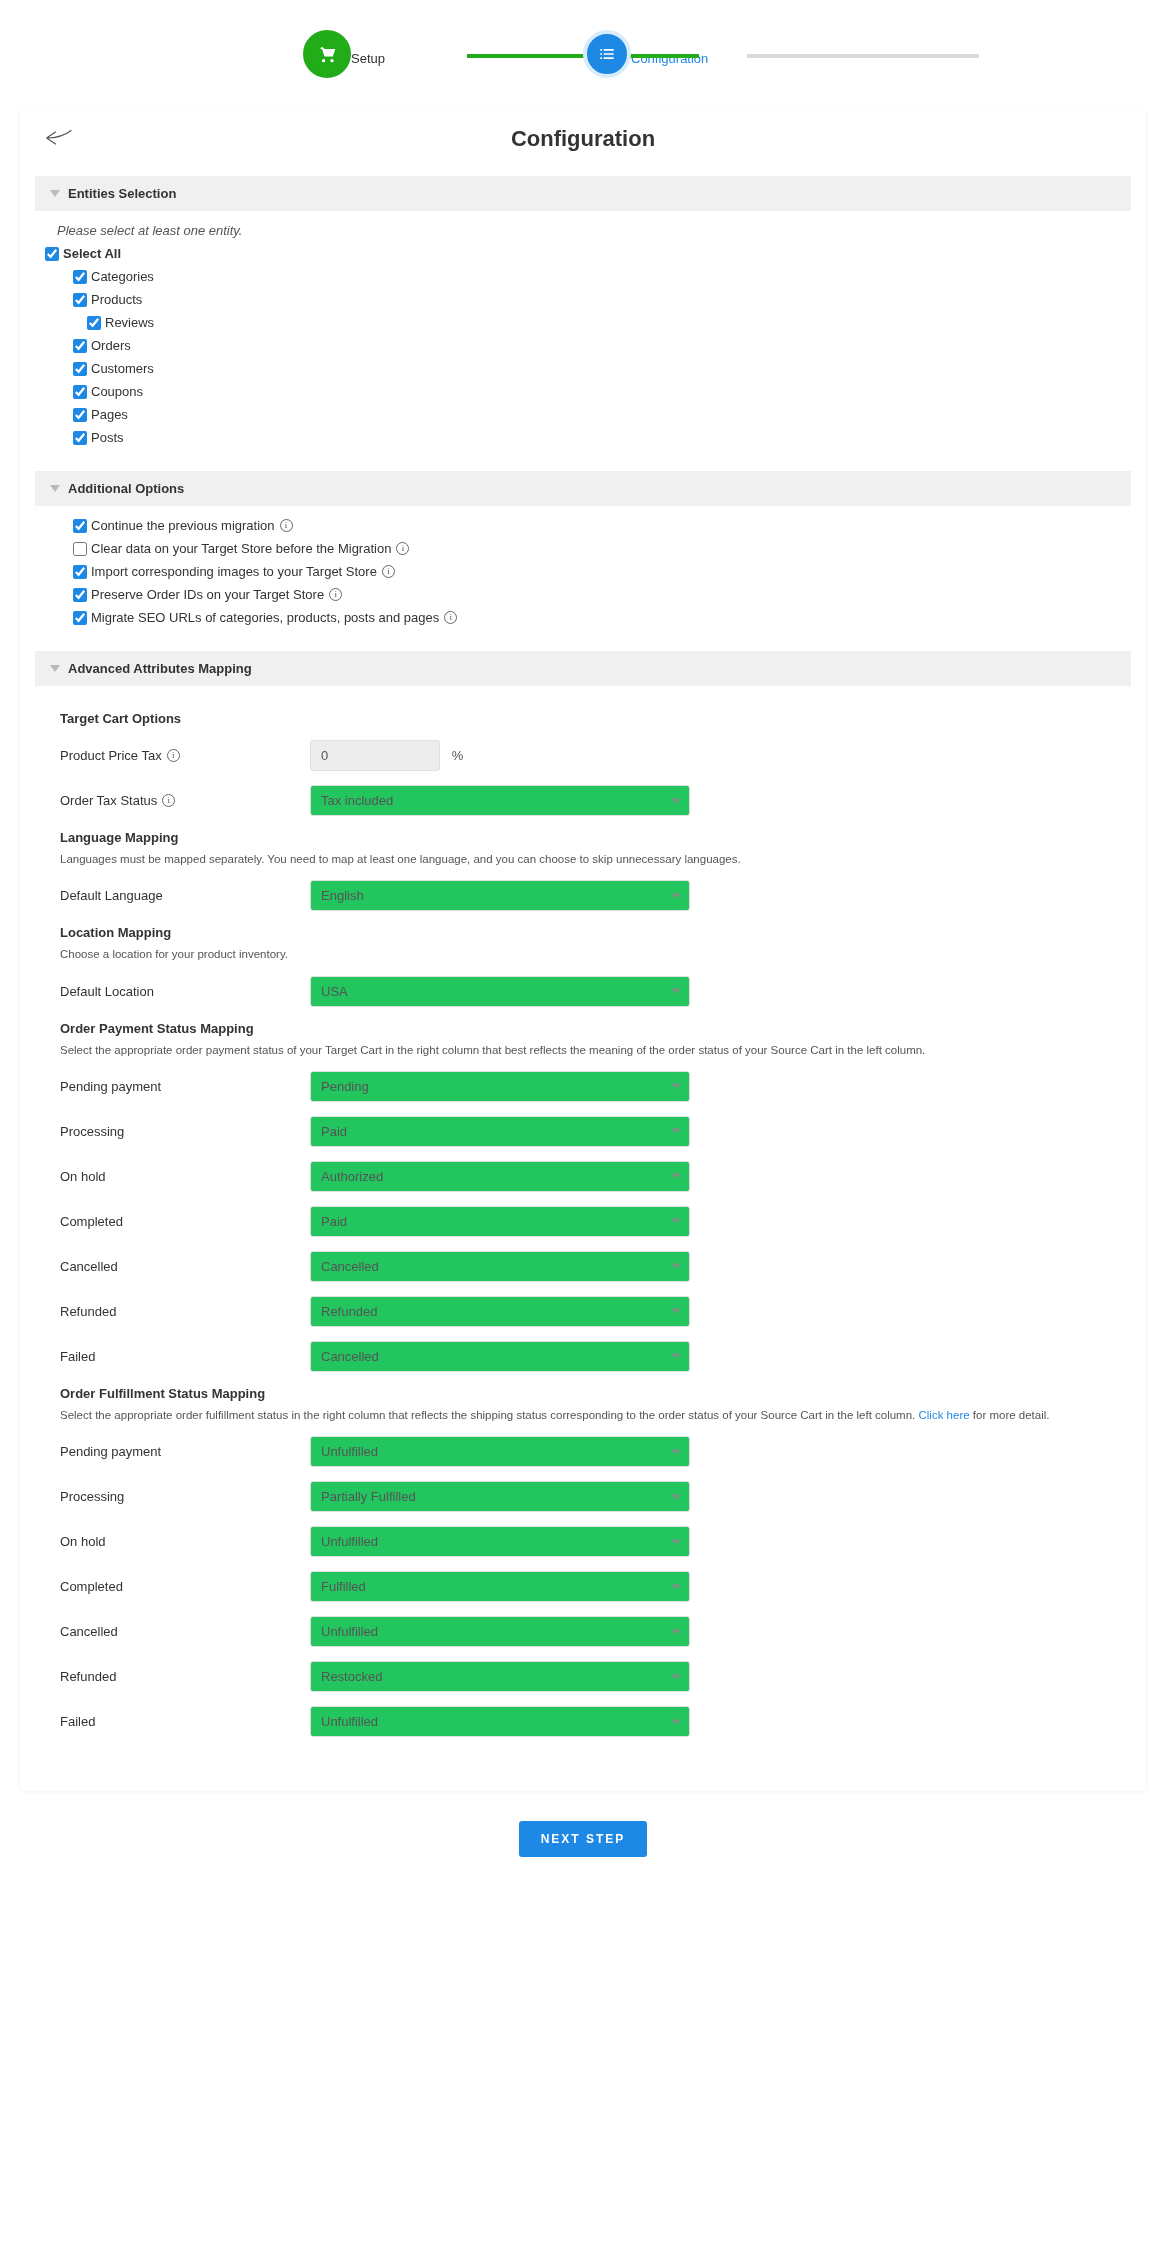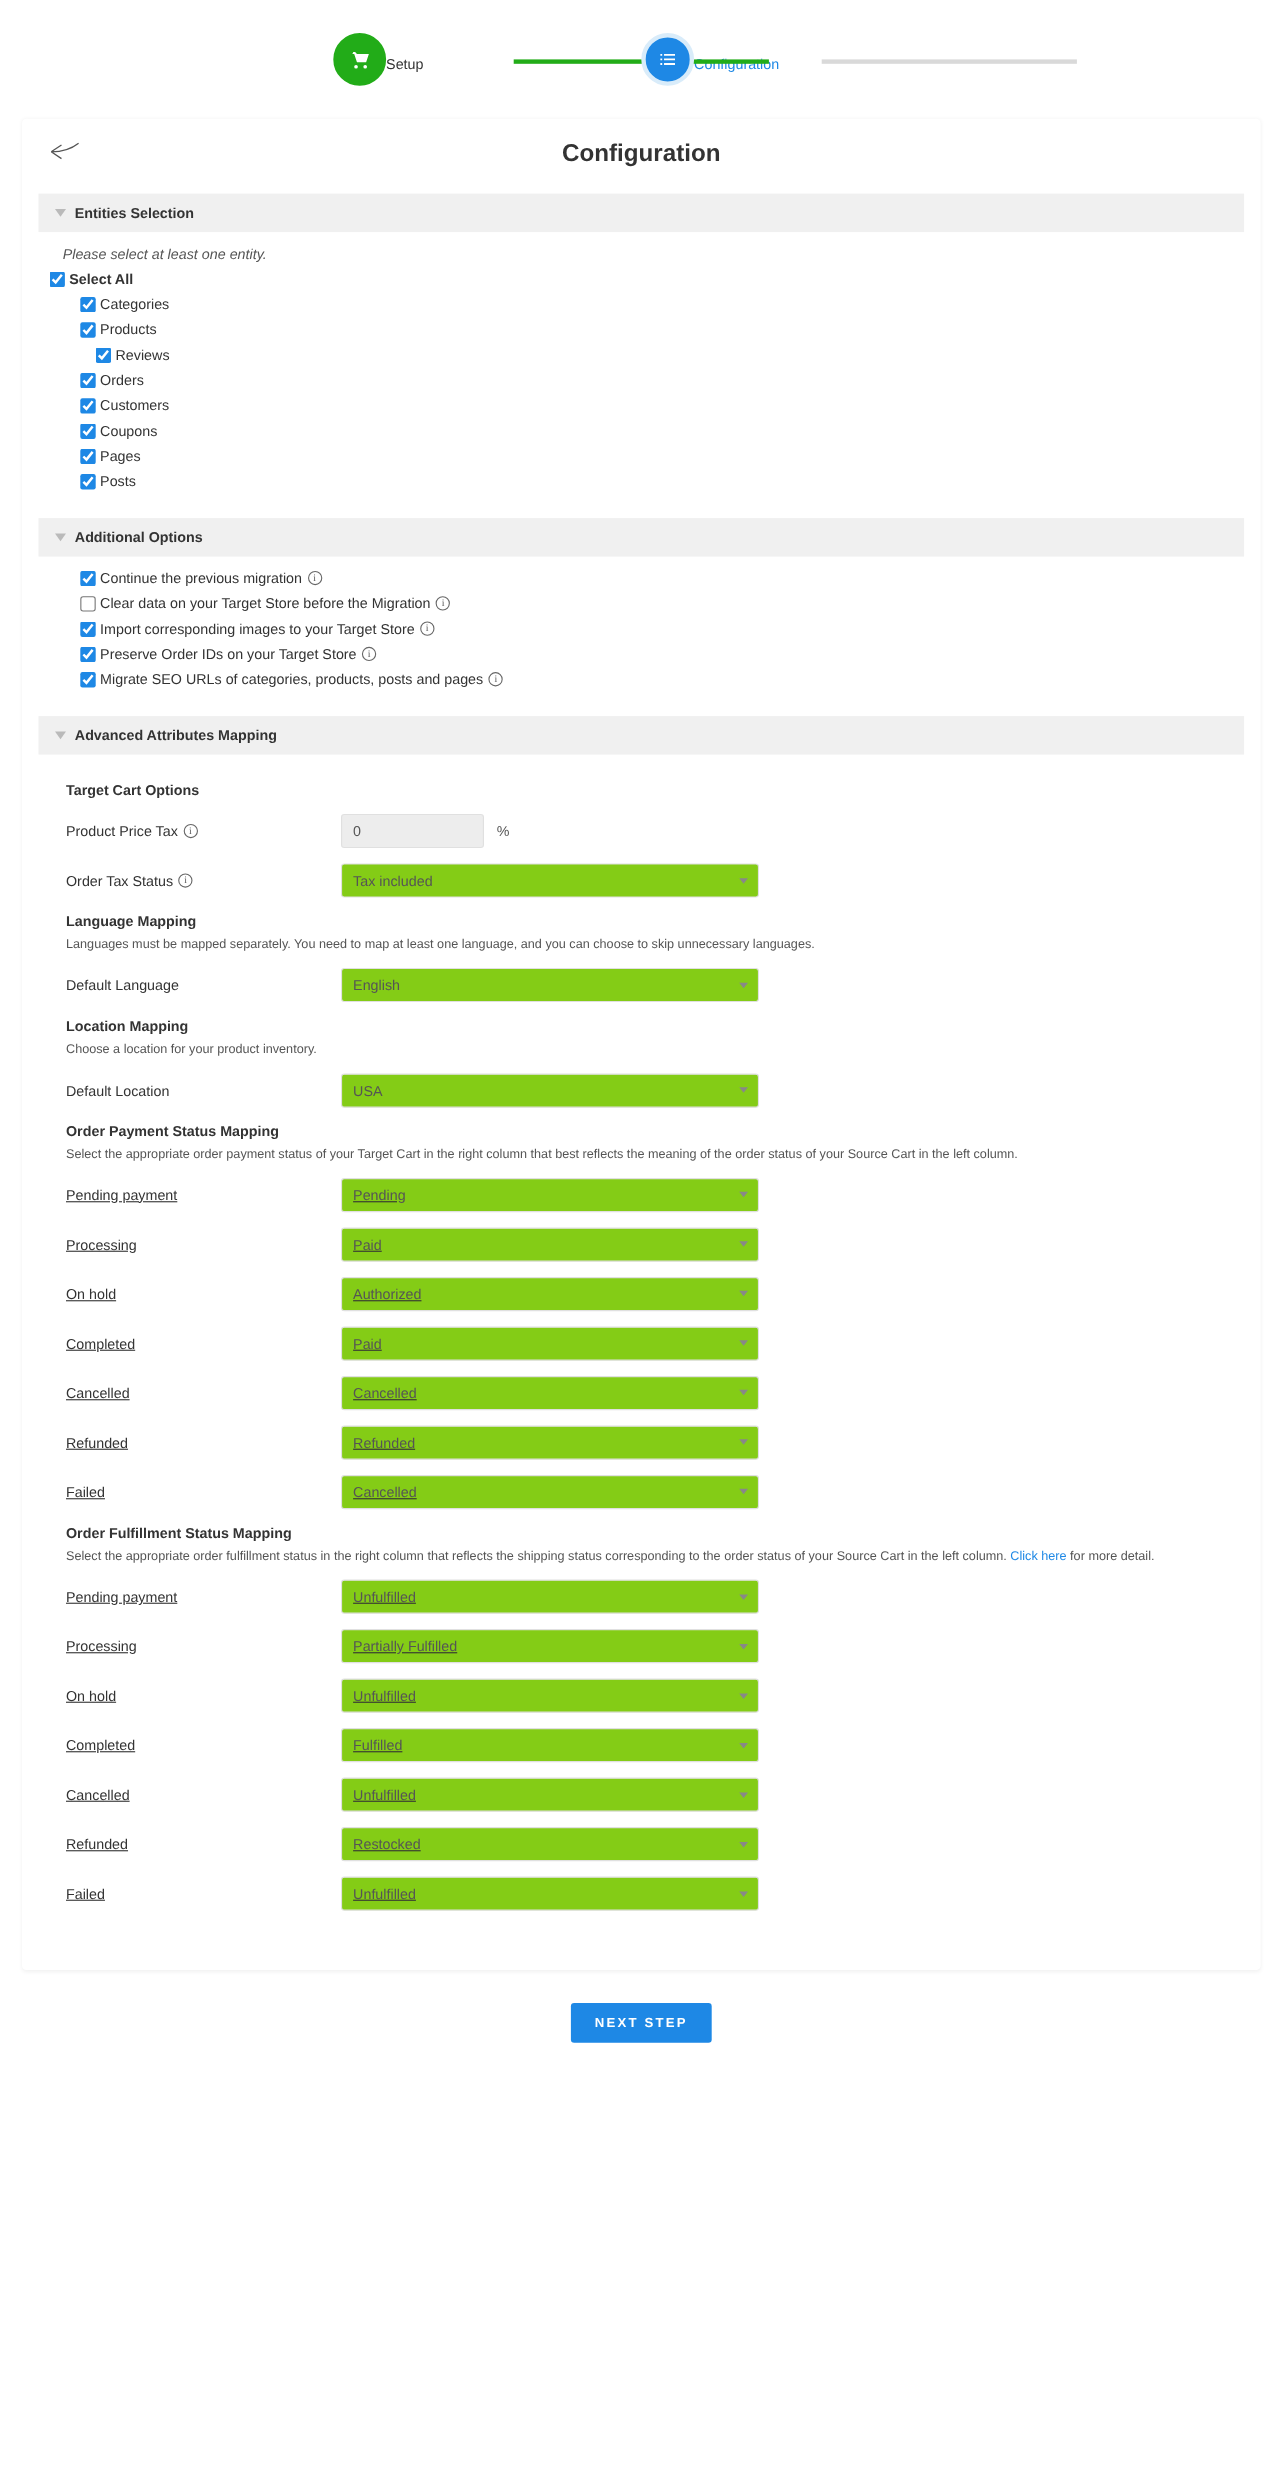--- a/index.html
+++ b/index.html
@@ -45,24 +45,24 @@
   
   .mapping-body { padding: 15px 40px 10px; }
   .sub-title { font-weight: bold; font-size: 13px; margin: 10px 0 6px; }
   .sub-desc { font-size: 11.5px; color: #555; margin-bottom: 12px; line-height: 1.5; }
   .sub-desc a { color: #1e88e5; text-decoration: none; }
   .field-row { display: flex; align-items: center; margin-bottom: 14px; }
   .field-label { width: 250px; font-size: 13px; color: #333; display: flex; align-items: center; }
   .field-control { width: 380px; }
   .field-control input[type="text"] { width: 130px; padding: 7px 10px; background: #ededed; border: 1px solid #e0e0e0; border-radius: 3px; font-size: 13px; color: #555; }
   .field-control .pct { margin-left: 8px; font-size: 13px; color: #555; }
-  .sel { width: 100%; padding: 7px 24px 7px 10px; background: #84cc16; border: 1px solid #e0e0e0; border-radius: 3px; font-size: 13px; color: #555; appearance: none; position: relative; cursor: pointer; }
+  .sel { width: 100%; padding: 7px 24px 7px 10px; background: #22c55e; border: 1px solid #e0e0e0; border-radius: 3px; font-size: 13px; color: #555; appearance: none; position: relative; cursor: pointer; }
   .sel-wrap { position: relative; width: 380px; }
   .sel-wrap::after { content: ''; position: absolute; right: 10px; top: 50%; transform: translateY(-50%); width: 0; height: 0; border-left: 4px solid transparent; border-right: 4px solid transparent; border-top: 5px solid #888; pointer-events: none; }
-  .status-row { display: flex; align-items: center; margin-bottom: 14px; text-decoration: underline; }
+  .status-row { display: flex; align-items: center; margin-bottom: 14px; }
   .status-label { width: 250px; font-size: 13px; color: #333; }
   .status-sel { width: 380px; }
   
   
   .btn-row { text-align: center; margin-top: 30px; }
   .next-btn { background: #1e88e5; color: #fff; border: none; padding: 11px 22px; font-size: 12px; font-weight: bold; letter-spacing: 2px; border-radius: 3px; cursor: pointer; }
 </style>
 </head>
 <body>
 

